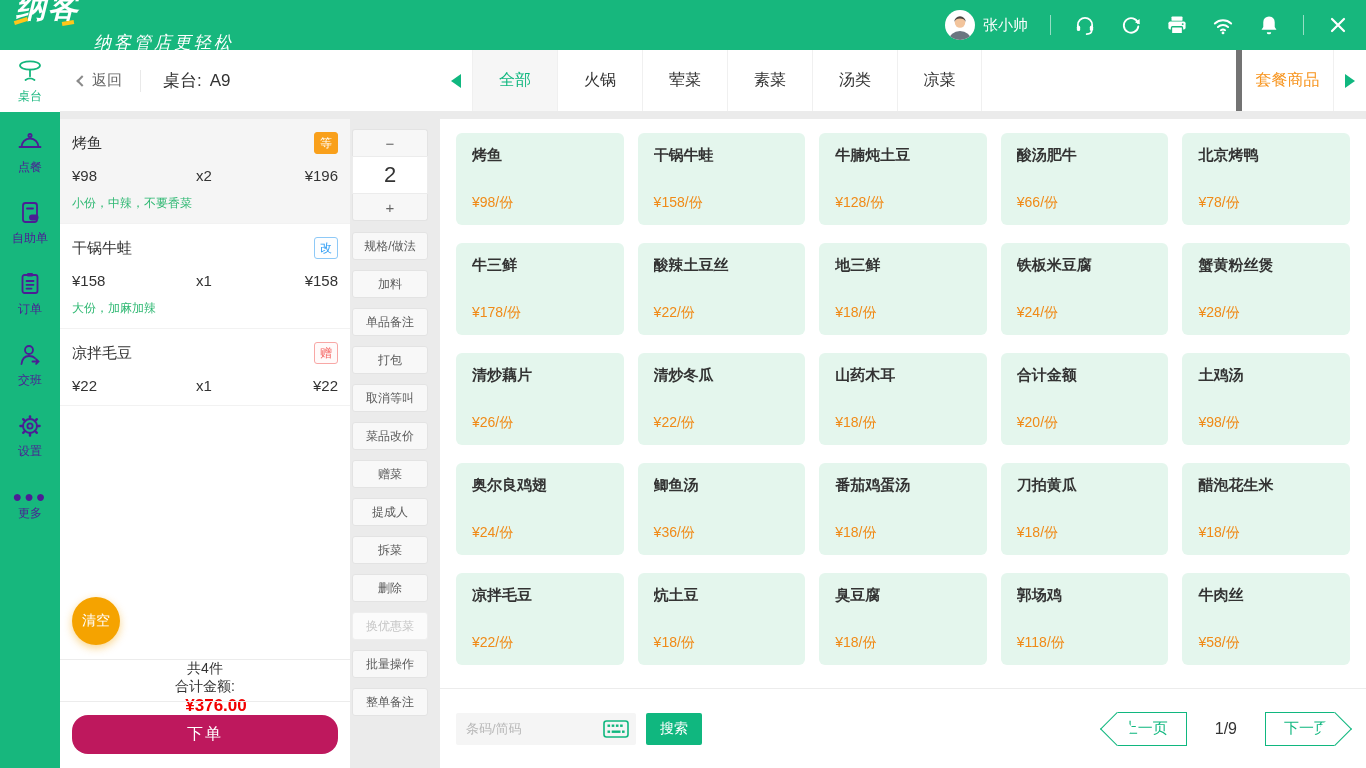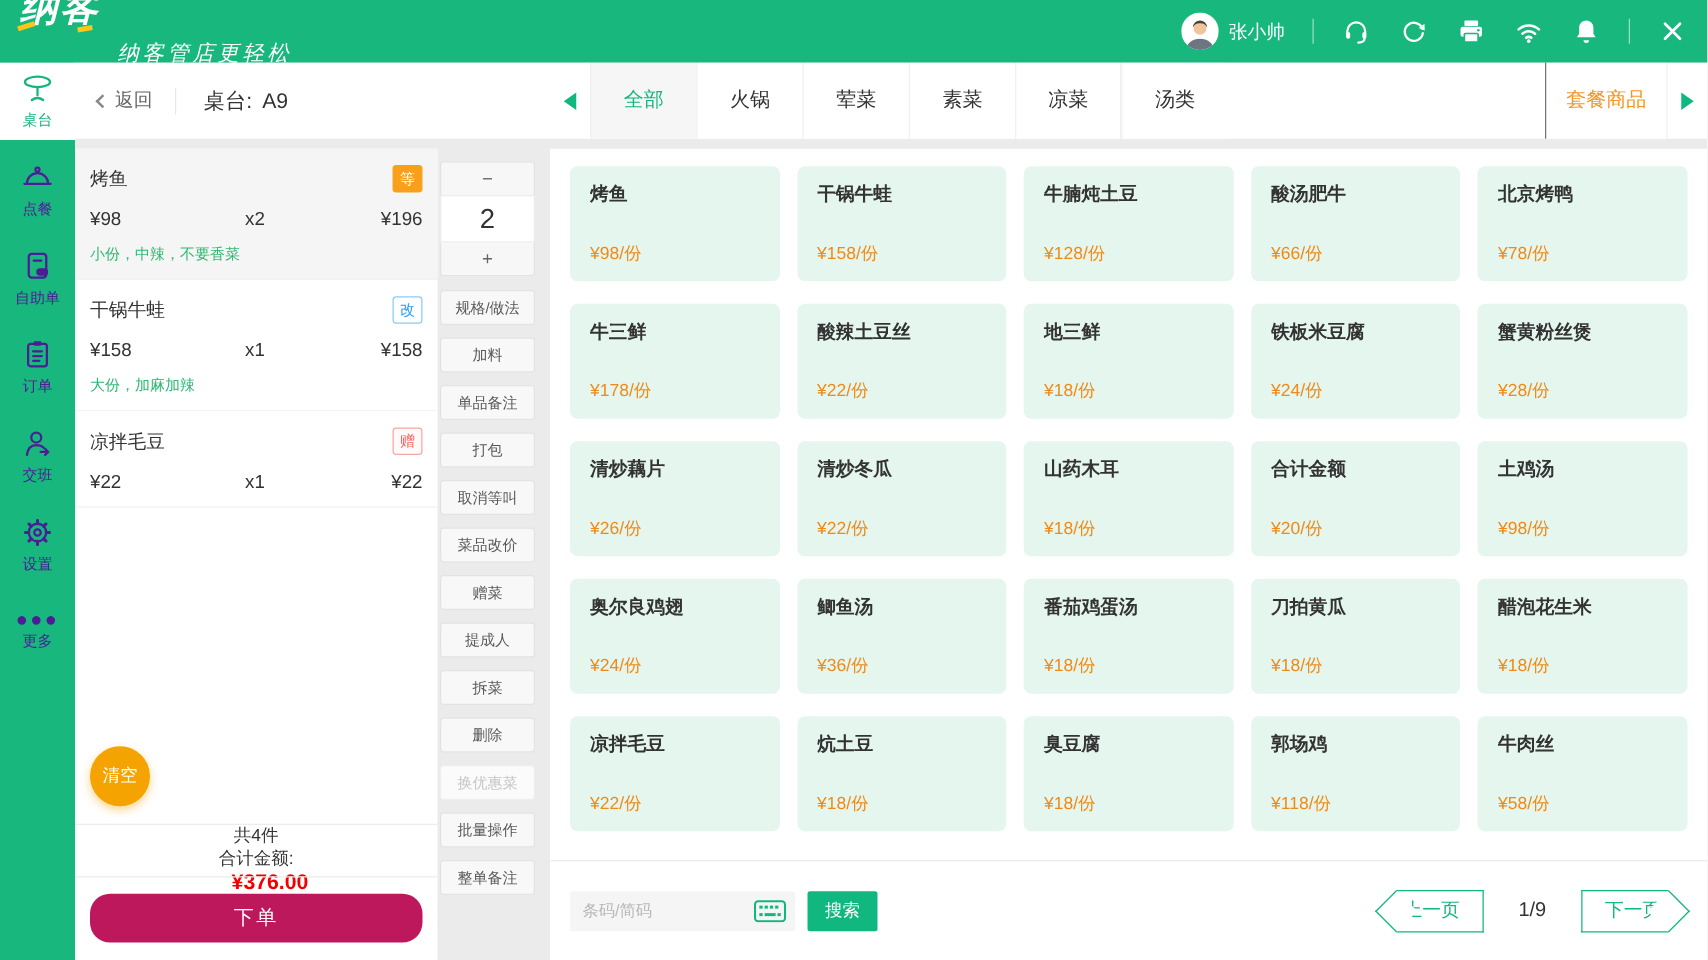--- a/index.html
+++ b/index.html
@@ -39,21 +39,21 @@
   .table-title { font-size:17px; color:#333; }
   .table-title .tno { margin-left:8px; }
   .tabs { flex:1; display:flex; align-items:stretch; }
   .tab-arrow { width:32px; display:flex; align-items:center; justify-content:center; cursor:pointer; }
   .tri-left { width:0; height:0; border-top:7px solid transparent; border-bottom:7px solid transparent; border-right:10px solid #10b77f; }
   .tri-right { width:0; height:0; border-top:7px solid transparent; border-bottom:7px solid transparent; border-left:10px solid #10b77f; }
   .tab { width:85px; display:flex; align-items:center; justify-content:center; font-size:16px; color:#333; border-left:1px solid #f0f0f0; cursor:pointer; background:#fff; }
   .tab.last { border-right:1px solid #f0f0f0; }
   .tab.active { background:#f6f6f6; color:#10b77f; }
   .tab-spacer { flex:1; }
-  .tab.combo { width:98px; color:#f7941e; border-left:1px solid #737373; border-right:1px solid #f0f0f0; }
+  .tab.combo { width:98px; color:#f7941e; border-left:6px solid #737373; border-right:1px solid #f0f0f0; }
 
   
   .order-panel { position:absolute; left:60px; top:119px; width:290px; bottom:0; background:#fff; display:flex; flex-direction:column; }
   .o-list { flex:1; position:relative; overflow:hidden; }
   .o-item { padding:13px 12px 11px; border-bottom:1px solid #f2f2f2; cursor:pointer; background:#fff; }
   .o-item.selected { background:#f5f5f5; }
   .o-top { display:flex; align-items:center; justify-content:space-between; }
   .o-name { font-size:15px; color:#333; }
   .o-badge { font-size:12px; line-height:1; padding:4px 5px; border-radius:3px; }
   .badge-wait { background:#f9a01b; color:#fff; border:1px solid #f9a01b; }
@@ -255,22 +255,22 @@
     </span>
   </div>
   <div class="tabs">
     <span class="tab-arrow">
         <i class="tri-left"></i>
       </span>
     <div class="tab active">全部</div>
     <div class="tab">火锅</div>
     <div class="tab">荤菜</div>
     <div class="tab">素菜</div>
+    <div class="tab">汤类</div>
     <div class="tab last">凉菜</div>
-    <div class="tab">汤类</div>
     <div class="tab-spacer"></div>
     <div class="tab combo">套餐商品</div>
     <span class="tab-arrow">
         <i class="tri-right"></i>
       </span>
   </div>
 </div>
 
 <div class="order-panel">
   <div class="o-list">

